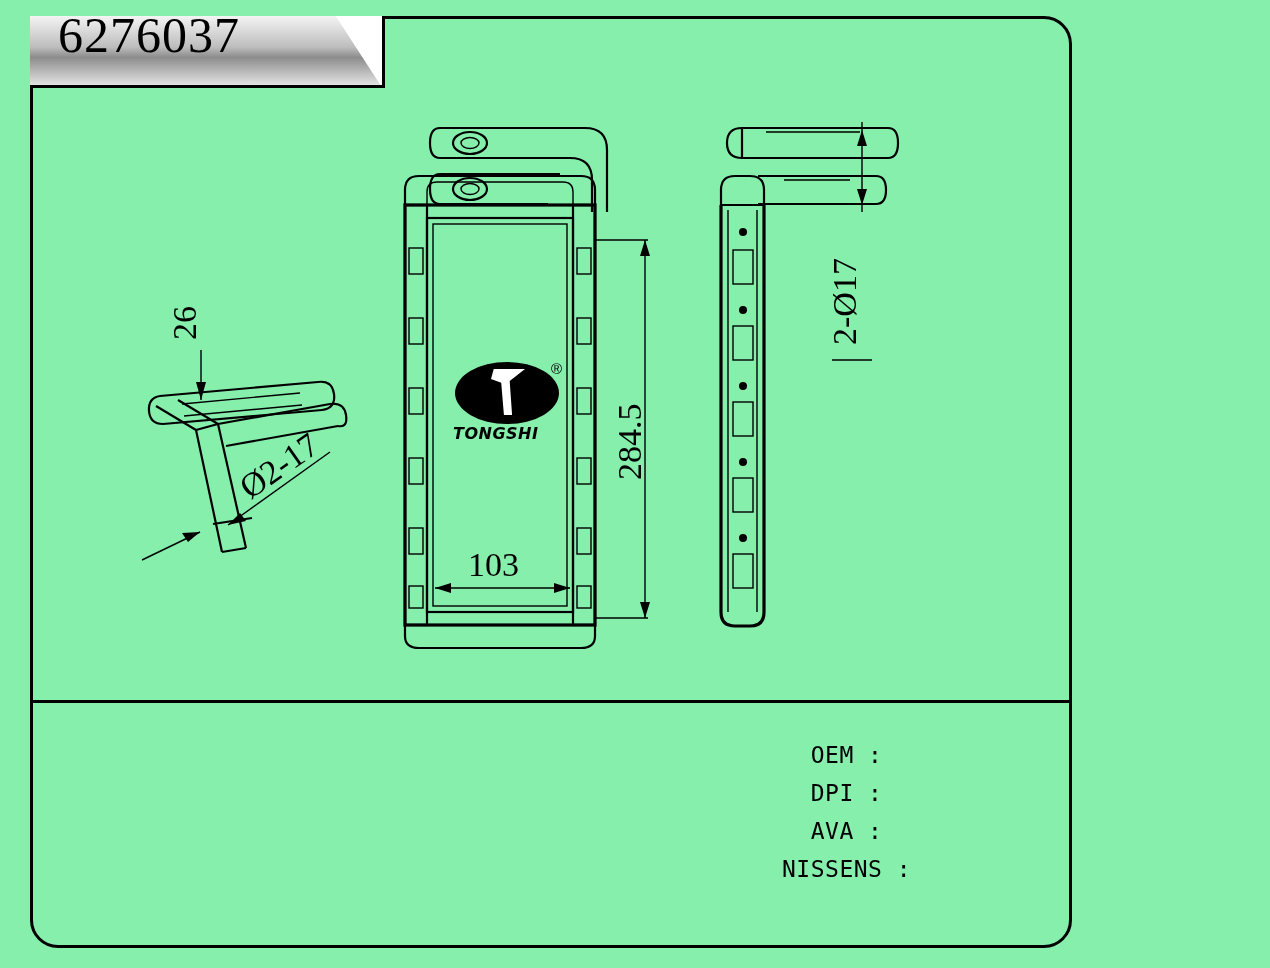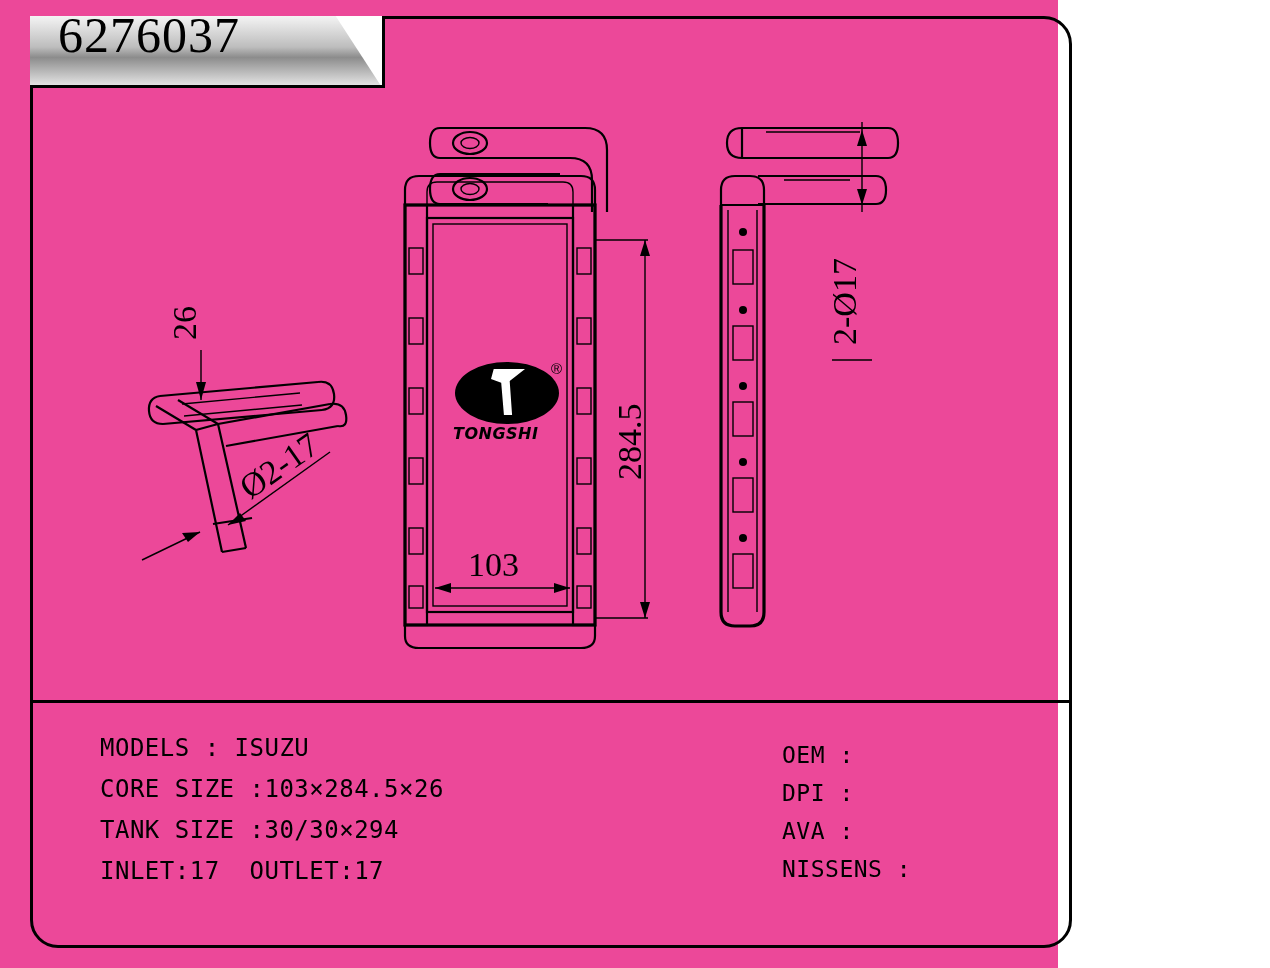--- a/index.html
+++ b/index.html
@@ -8,23 +8,23 @@
     background: #ffffff;
   }
   body {
     width: 1270px;
     height: 968px;
     font-family: "Liberation Sans", sans-serif;
     overflow: hidden;
   }
   #sheet {
     position: relative;
-    width: 1058px;
+    width: 1270px;
     height: 968px;
-    background: #ec4899;
+    background: #86efac;
   }
   
   .frame {
     position: absolute;
     left: 30px;
     top: 16px;
     width: 1042px;
     height: 932px;
     border: 3px solid #000;
     border-radius: 0 28px 28px 28px;
@@ -87,20 +87,21 @@
   .info2 {
     position: absolute;
     left: 782px;
     top: 736px;
     font-family: "DejaVu Sans Mono", monospace;
     font-size: 23px;
     line-height: 38px;
     color: #000;
     white-space: pre;
     letter-spacing: 0.5px;
+    text-align: center;
   }
   
   svg.dwg {
     position: absolute;
     left: 0;
     top: 0;
     width: 1270px;
     height: 968px;
   }
   .ln  { stroke:#000; stroke-width:2.2; fill:none; }
@@ -293,22 +294,18 @@
     </g>
   </svg>
 
   <div class="logo-wrap">
     <div class="logo-ellipse"></div>
     <div class="logo-swoosh"></div>
     <div class="logo-r">®</div>
     <div class="logo-text">TONGSHI</div>
   </div>
 
-  <div class="info">MODELS : ISUZU
-CORE SIZE :103×284.5×26
-TANK SIZE :30/30×294
-INLET:17  OUTLET:17</div>
   <div class="info2">OEM :
 DPI :
 AVA :
 NISSENS :</div>
 
 </div>
 
 </body></html>

